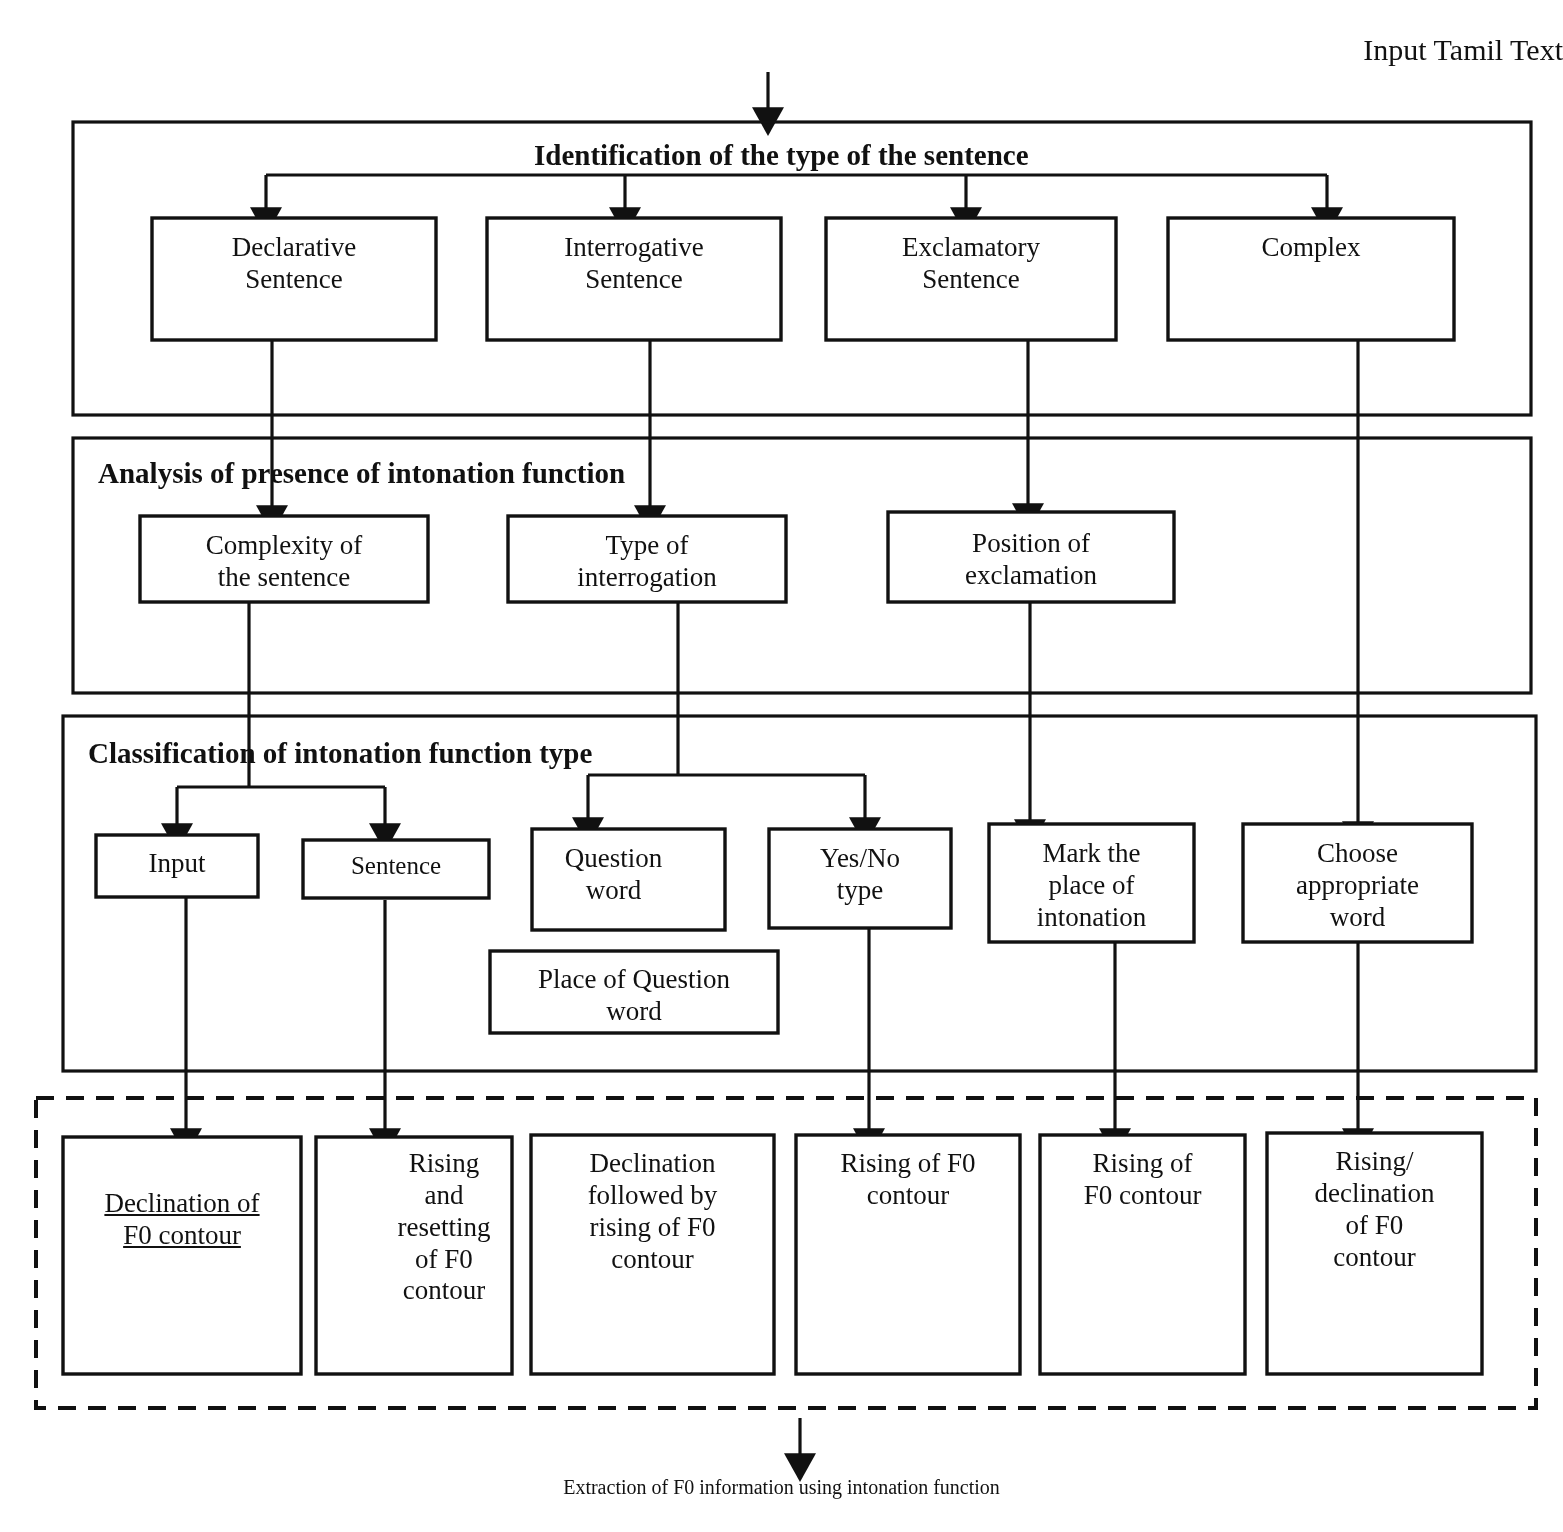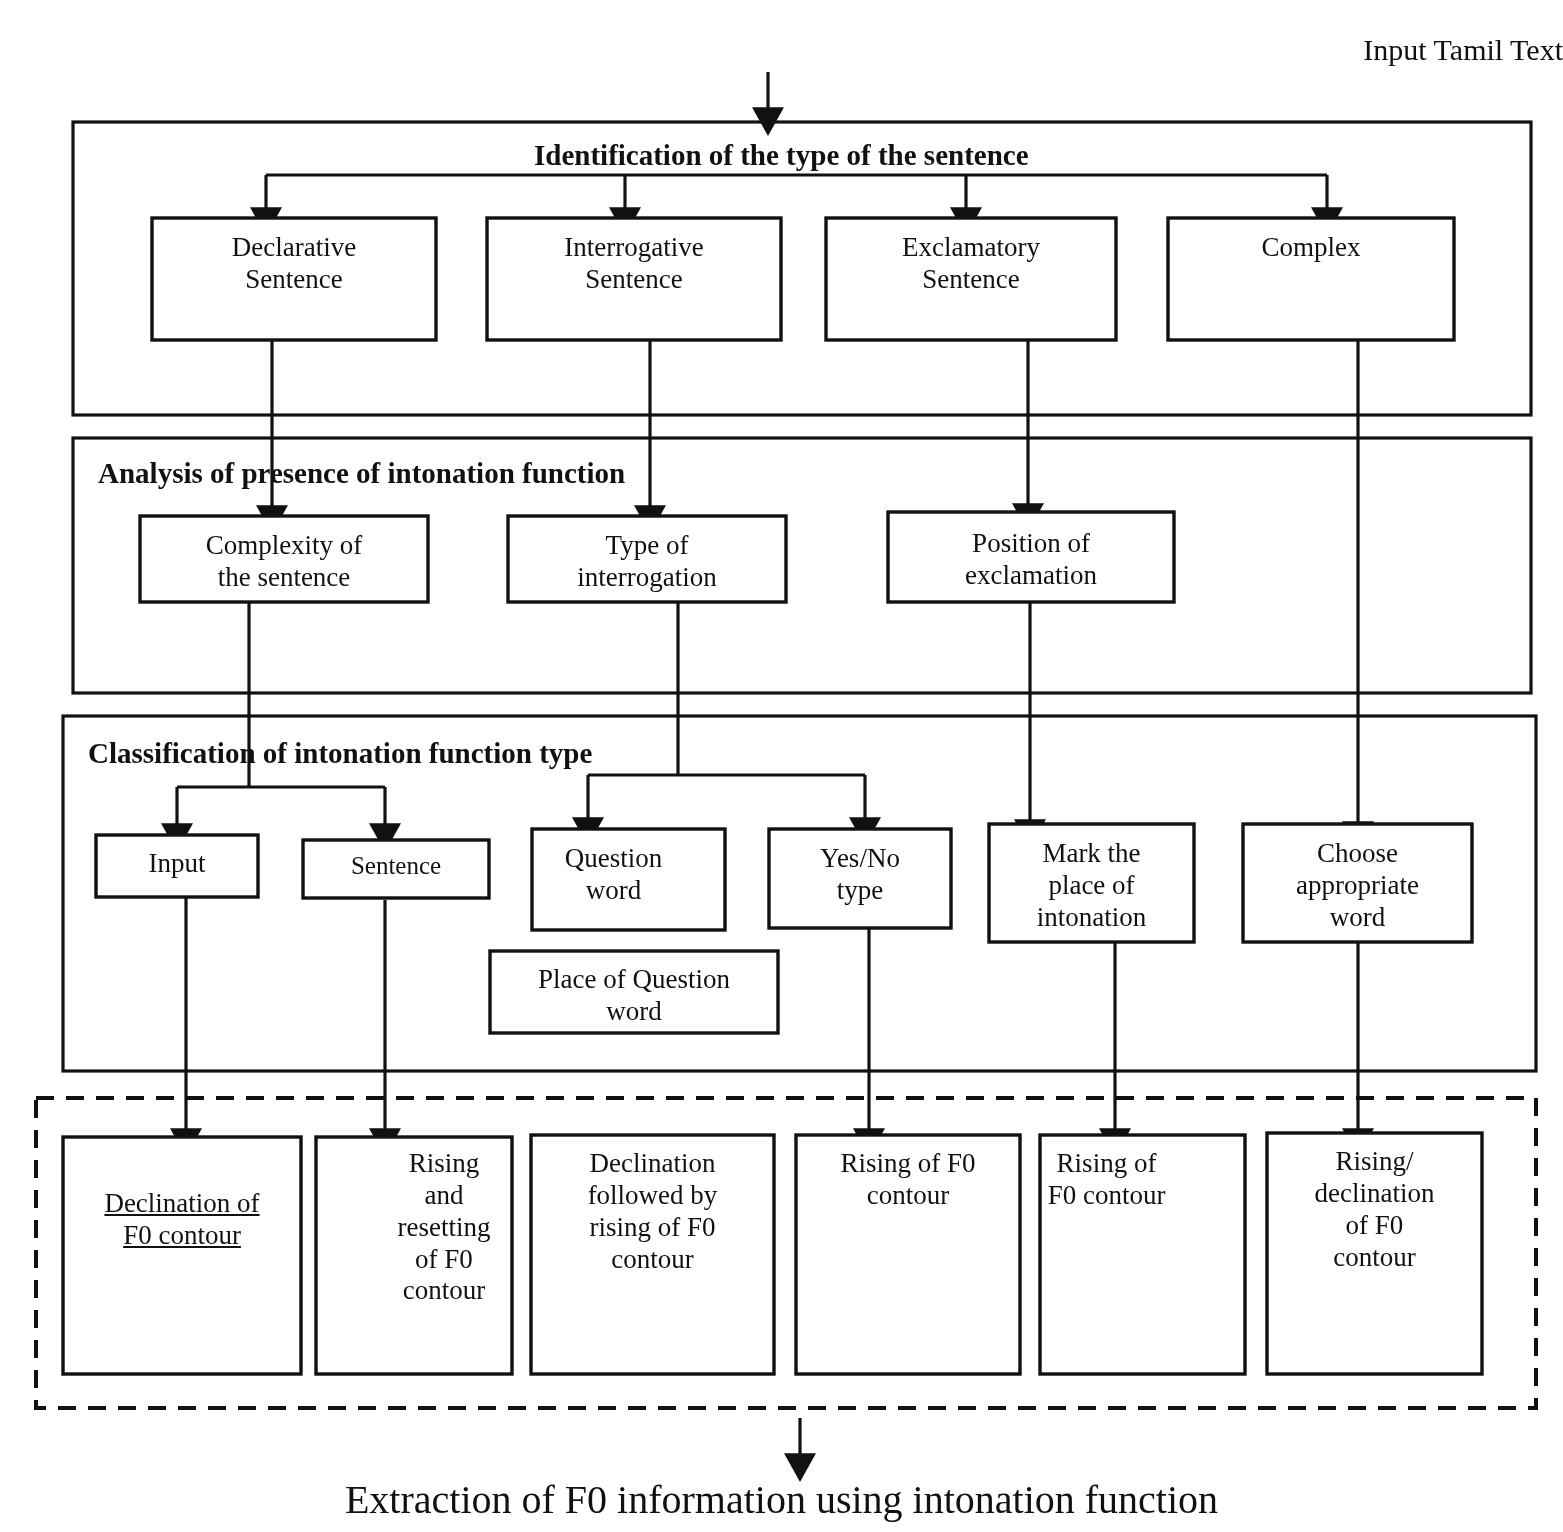--- a/index.html
+++ b/index.html
@@ -7,21 +7,21 @@
        font-family:"Liberation Serif","DejaVu Serif",serif;color:#000;}
   #stage{position:relative;width:1563px;height:1532px;}
   svg.layer{position:absolute;left:0;top:0;width:1563px;height:1532px;}
 
   .ftext{position:absolute;text-align:center;line-height:1.18;
          font-family:"Liberation Serif","DejaVu Serif",serif;
          color:#111;white-space:pre-line;}
   .boxlabel{font-size:27px;}
   .sec-head{font-weight:bold;font-size:29px;text-align:right;white-space:nowrap;}
   .toptitle{font-size:30px;text-align:right;white-space:nowrap;}
-  .bottomtitle{font-size:40px;text-align:center;white-space:nowrap;}
+  .bottomtitle{font-size:20px;text-align:center;white-space:nowrap;}
 </style>
 </head>
 <body>
 
 <div id="stage">
 
   <svg class="layer" viewBox="0 0 1563 1532" xmlns="http://www.w3.org/2000/svg">
     <defs>
       <marker id="arw" markerWidth="11" markerHeight="11" refX="1.5" refY="5" orient="auto" markerUnits="strokeWidth">
         <path d="M0,0 L0,10 L9,5 z" fill="#111"></path>
@@ -159,21 +159,21 @@
 and
 resetting
 of F0
 contour</div>
   <div class="ftext boxlabel" style="left:531px;top:1148px;width:243px;">Declination
 followed by
 rising of F0
 contour</div>
   <div class="ftext boxlabel" style="left:796px;top:1148px;width:224px;">Rising of F0
 contour</div>
-  <div class="ftext boxlabel" style="left:1004px;top:1148px;width:205px;">Rising of
+  <div class="ftext boxlabel" style="left:1040px;top:1148px;width:205px;">Rising of
 F0 contour</div>
   <div class="ftext boxlabel" style="left:1267px;top:1146px;width:215px;">Rising/
 declination
 of F0
 contour</div>
 
   <div class="ftext bottomtitle" style="left:0;top:1476px;width:1563px;">Extraction of F0 information using intonation function</div>
 
 </div>
 

